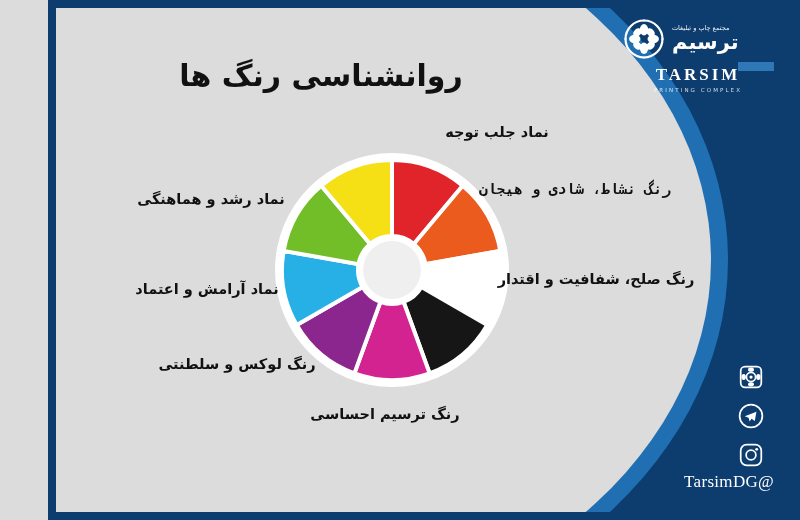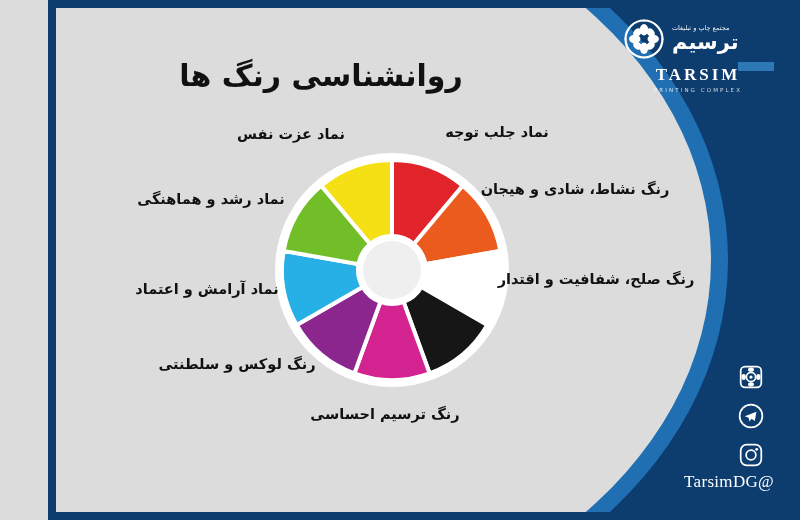--- a/index.html
+++ b/index.html
@@ -154,27 +154,26 @@
           <path d="M 22.73720558371174 173 A 110 110 0 0 1 9.671147168657114 98.89870045663764 L 84.51653639758493 112.09596195932437 A 34 34 0 0 0 88.55513627132908 135 Z" fill="#27b0e6"></path>
           <path d="M 9.671147168657114 98.89870045663764 A 110 110 0 0 1 47.293362934480655 33.73511125691243 L 96.14522127065766 91.95448893395475 A 34 34 0 0 0 84.51653639758493 112.09596195932437 Z" fill="#71be28"></path>
           <path d="M 47.293362934480655 33.73511125691243 A 110 110 0 0 1 117.99999999999999 8 L 118 84 A 34 34 0 0 0 96.14522127065766 91.95448893395475 Z" fill="#f5e016"></path>
         </g>
       <circle cx="118" cy="118" r="34" fill="#ffffff"></circle>
       <circle cx="118" cy="118" r="29" fill="#efefef"></circle>
     </svg>
   </div>
 
   <div class="lbl" style="left:374px;top:124px;width:150px;">نماد جلب توجه</div>
-  <div class="lbl" style="left:424px;top:181px;width:206px;">رنگ نشاط، شادی و هیجان</div>
+  <div class="lbl" style="left:424px;top:181px;width:206px;font-family:Liberation Mono, monospace;">رنگ نشاط، شادی و هیجان</div>
   <div class="lbl" style="left:444px;top:271px;width:208px;">رنگ صلح، شفافیت و اقتدار</div>
   <div class="lbl" style="left:250px;top:406px;width:174px;">رنگ ترسیم احساسی</div>
   <div class="lbl" style="left:96px;top:356px;width:186px;">رنگ لوکس و سلطنتی</div>
   <div class="lbl" style="left:62px;top:281px;width:194px;">نماد آرامش و اعتماد</div>
   <div class="lbl" style="left:66px;top:191px;width:194px;">نماد رشد و هماهنگی</div>
-  <div class="lbl" style="left:160px;top:126px;width:166px;">نماد عزت نفس</div>
 
   <div class="socials">
     <svg class="social-ico" viewBox="0 0 48 48">
       <g fill="none" stroke="#ffffff" stroke-width="3.2">
         <path d="M13 5 L35 5 A8 8 0 0 1 43 13 L43 35 A8 8 0 0 1 35 43 L13 43 A8 8 0 0 1 5 35 L5 13 A8 8 0 0 1 13 5 Z"></path>
       </g>
       <g fill="#ffffff">
         <ellipse cx="24" cy="10.5" rx="5.5" ry="4"></ellipse>
         <ellipse cx="24" cy="37.5" rx="5.5" ry="4"></ellipse>
         <ellipse cx="10.5" cy="24" rx="4" ry="5.5"></ellipse>

